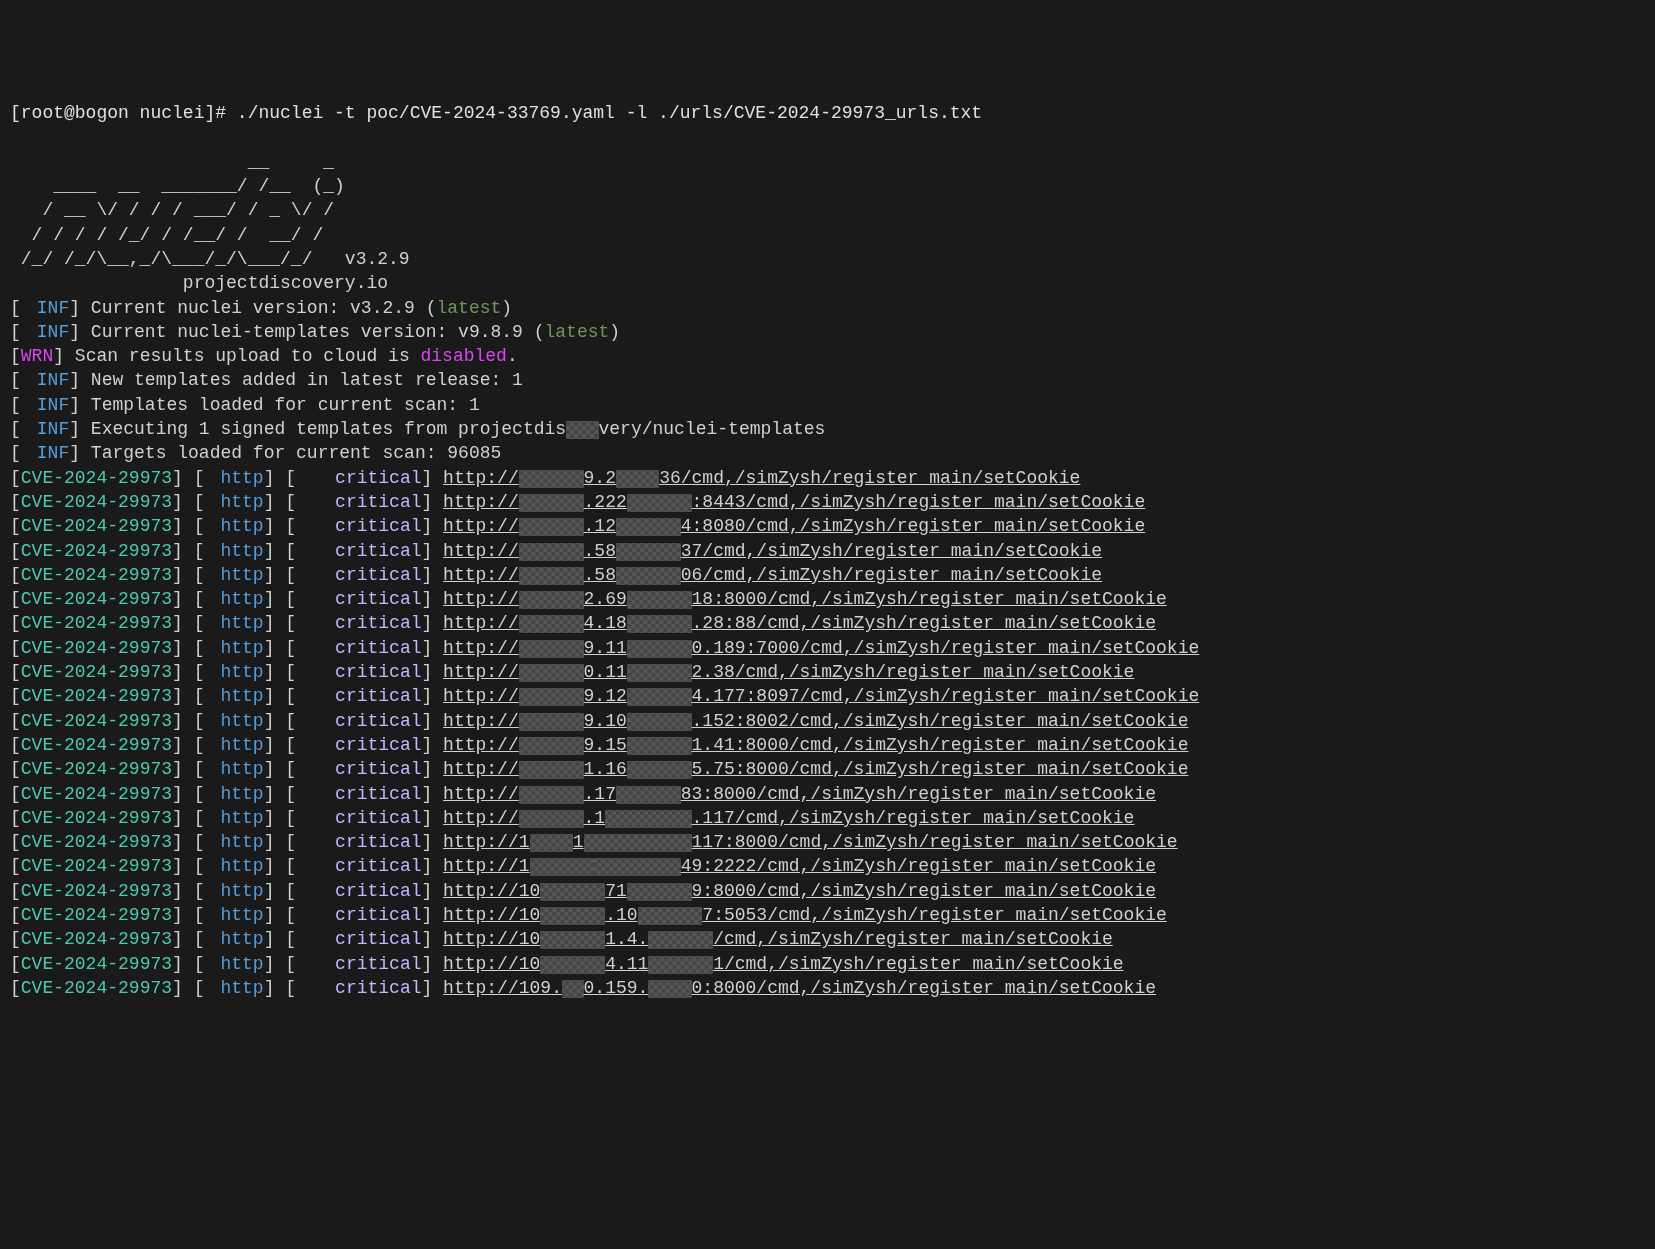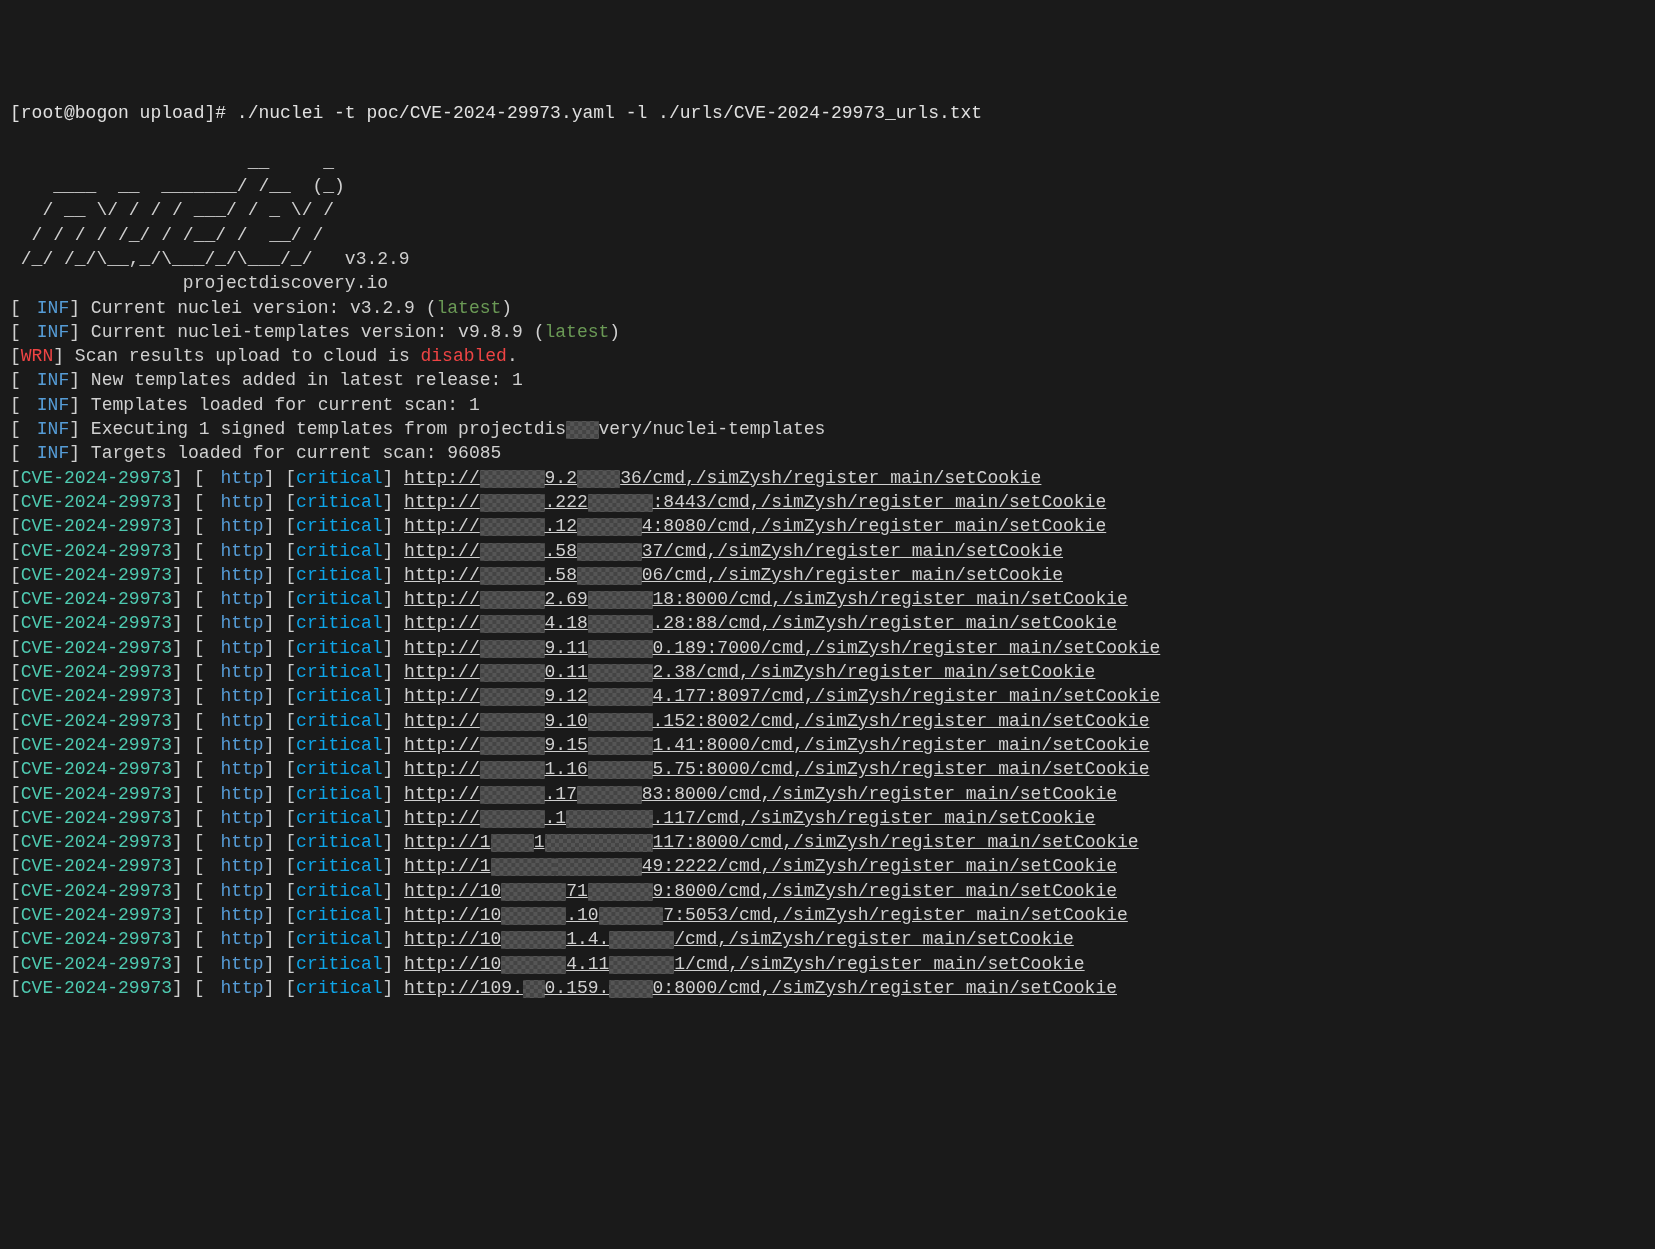--- a/index.html
+++ b/index.html
@@ -14,37 +14,37 @@
       font-size: 18px;
       line-height: 1.35;
       padding: 4px 10px;
       white-space: pre;
       overflow-x: auto;
     }
     .prompt-white { color: #e0e0e0; }
     .cyan { color: #4ec9b0; }
     .blue { color: #569cd6; margin-left: 16px; }
     .green { color: #6a9955; margin-top: 24px; }
-    .yellow { color: #ef4444; text-align: right; }
-    .orange { color: #0ea5e9; }
+    .yellow { color: #d946ef; text-align: right; }
+    .orange { color: #c4b5fd; margin-left: 39px; }
     .underline { text-decoration: underline; }
     .blur-box {
       display: inline-block;
       background: repeating-conic-gradient(#555 0% 25%, #444 0% 50%) 50% / 8px 8px;
       color: transparent;
       vertical-align: text-bottom;
       border-radius: 1px;
     }
     .line {
       display: block;
     }
     .bracket { color: #d0d0d0; }
   </style>
 </head>
 <body>
 
 
 
-<div id="terminal"><div class="line"><span class="prompt-white">[root@bogon upload]</span><span class="prompt-white"># </span><span class="prompt-white">./nuclei -t poc/CVE-2024-29973.yaml -l ./urls/CVE-2024-29973_urls.txt</span></div><span>
+<div id="terminal"><div class="line"><span class="prompt-white">[root@bogon nuclei]</span><span class="prompt-white"># </span><span class="prompt-white">./nuclei -t poc/CVE-2024-33769.yaml -l ./urls/CVE-2024-29973_urls.txt</span></div><span>
 </span><div class="line">                      __     _</div><div class="line">    ____  __  _______/ /__  (_)</div><div class="line">   / __ \/ / / / ___/ / _ \/ /</div><div class="line">  / / / / /_/ / /__/ /  __/ /</div><div class="line"> /_/ /_/\__,_/\___/_/\___/_/   v3.2.9</div><div class="line"></div><div class="line">		projectdiscovery.io</div><div class="line"></div><div class="line"><span class="bracket">[</span><span class="blue">INF</span><span class="bracket">] </span><span>Current nuclei version: v3.2.9 (</span><span class="green">latest</span><span>)</span></div><div class="line"><span class="bracket">[</span><span class="blue">INF</span><span class="bracket">] </span><span>Current nuclei-templates version: v9.8.9 (</span><span class="green">latest</span><span>)</span></div><div class="line"><span class="bracket">[</span><span class="yellow">WRN</span><span class="bracket">] </span><span>Scan results upload to cloud is </span><span class="yellow">disabled</span><span>.</span></div><div class="line"><span class="bracket">[</span><span class="blue">INF</span><span class="bracket">] </span><span>New templates added in latest release: 1</span></div><div class="line"><span class="bracket">[</span><span class="blue">INF</span><span class="bracket">] </span><span>Templates loaded for current scan: 1</span></div><div class="line"><span class="bracket">[</span><span class="blue">INF</span><span class="bracket">] </span><span>Executing 1 signed templates from projectdis</span><span class="blur-box" style="width: 3ch; height: 1em;"></span><span>very/nuclei-templates</span></div><div class="line"><span class="bracket">[</span><span class="blue">INF</span><span class="bracket">] </span><span>Targets loaded for current scan: 96085</span></div><div class="line"><span class="bracket">[</span><span class="cyan">CVE-2024-29973</span><span class="bracket">] [</span><span class="blue">http</span><span class="bracket">] [</span><span class="orange">critical</span><span class="bracket">] </span><span class="underline">http://</span><span class="blur-box" style="width: 6ch; height: 1em;"></span><span class="underline">9.2</span><span class="blur-box" style="width: 4ch; height: 1em;"></span><span class="underline">36/cmd,/simZysh/register_main/setCookie</span></div><div class="line"><span class="bracket">[</span><span class="cyan">CVE-2024-29973</span><span class="bracket">] [</span><span class="blue">http</span><span class="bracket">] [</span><span class="orange">critical</span><span class="bracket">] </span><span class="underline">http://</span><span class="blur-box" style="width: 6ch; height: 1em;"></span><span class="underline">.222</span><span class="blur-box" style="width: 6ch; height: 1em;"></span><span class="underline">:8443/cmd,/simZysh/register_main/setCookie</span></div><div class="line"><span class="bracket">[</span><span class="cyan">CVE-2024-29973</span><span class="bracket">] [</span><span class="blue">http</span><span class="bracket">] [</span><span class="orange">critical</span><span class="bracket">] </span><span class="underline">http://</span><span class="blur-box" style="width: 6ch; height: 1em;"></span><span class="underline">.12</span><span class="blur-box" style="width: 6ch; height: 1em;"></span><span class="underline">4:8080/cmd,/simZysh/register_main/setCookie</span></div><div class="line"><span class="bracket">[</span><span class="cyan">CVE-2024-29973</span><span class="bracket">] [</span><span class="blue">http</span><span class="bracket">] [</span><span class="orange">critical</span><span class="bracket">] </span><span class="underline">http://</span><span class="blur-box" style="width: 6ch; height: 1em;"></span><span class="underline">.58</span><span class="blur-box" style="width: 6ch; height: 1em;"></span><span class="underline">37/cmd,/simZysh/register_main/setCookie</span></div><div class="line"><span class="bracket">[</span><span class="cyan">CVE-2024-29973</span><span class="bracket">] [</span><span class="blue">http</span><span class="bracket">] [</span><span class="orange">critical</span><span class="bracket">] </span><span class="underline">http://</span><span class="blur-box" style="width: 6ch; height: 1em;"></span><span class="underline">.58</span><span class="blur-box" style="width: 6ch; height: 1em;"></span><span class="underline">06/cmd,/simZysh/register_main/setCookie</span></div><div class="line"><span class="bracket">[</span><span class="cyan">CVE-2024-29973</span><span class="bracket">] [</span><span class="blue">http</span><span class="bracket">] [</span><span class="orange">critical</span><span class="bracket">] </span><span class="underline">http://</span><span class="blur-box" style="width: 6ch; height: 1em;"></span><span class="underline">2.69</span><span class="blur-box" style="width: 6ch; height: 1em;"></span><span class="underline">18:8000/cmd,/simZysh/register_main/setCookie</span></div><div class="line"><span class="bracket">[</span><span class="cyan">CVE-2024-29973</span><span class="bracket">] [</span><span class="blue">http</span><span class="bracket">] [</span><span class="orange">critical</span><span class="bracket">] </span><span class="underline">http://</span><span class="blur-box" style="width: 6ch; height: 1em;"></span><span class="underline">4.18</span><span class="blur-box" style="width: 6ch; height: 1em;"></span><span class="underline">.28:88/cmd,/simZysh/register_main/setCookie</span></div><div class="line"><span class="bracket">[</span><span class="cyan">CVE-2024-29973</span><span class="bracket">] [</span><span class="blue">http</span><span class="bracket">] [</span><span class="orange">critical</span><span class="bracket">] </span><span class="underline">http://</span><span class="blur-box" style="width: 6ch; height: 1em;"></span><span class="underline">9.11</span><span class="blur-box" style="width: 6ch; height: 1em;"></span><span class="underline">0.189:7000/cmd,/simZysh/register_main/setCookie</span></div><div class="line"><span class="bracket">[</span><span class="cyan">CVE-2024-29973</span><span class="bracket">] [</span><span class="blue">http</span><span class="bracket">] [</span><span class="orange">critical</span><span class="bracket">] </span><span class="underline">http://</span><span class="blur-box" style="width: 6ch; height: 1em;"></span><span class="underline">0.11</span><span class="blur-box" style="width: 6ch; height: 1em;"></span><span class="underline">2.38/cmd,/simZysh/register_main/setCookie</span></div><div class="line"><span class="bracket">[</span><span class="cyan">CVE-2024-29973</span><span class="bracket">] [</span><span class="blue">http</span><span class="bracket">] [</span><span class="orange">critical</span><span class="bracket">] </span><span class="underline">http://</span><span class="blur-box" style="width: 6ch; height: 1em;"></span><span class="underline">9.12</span><span class="blur-box" style="width: 6ch; height: 1em;"></span><span class="underline">4.177:8097/cmd,/simZysh/register_main/setCookie</span></div><div class="line"><span class="bracket">[</span><span class="cyan">CVE-2024-29973</span><span class="bracket">] [</span><span class="blue">http</span><span class="bracket">] [</span><span class="orange">critical</span><span class="bracket">] </span><span class="underline">http://</span><span class="blur-box" style="width: 6ch; height: 1em;"></span><span class="underline">9.10</span><span class="blur-box" style="width: 6ch; height: 1em;"></span><span class="underline">.152:8002/cmd,/simZysh/register_main/setCookie</span></div><div class="line"><span class="bracket">[</span><span class="cyan">CVE-2024-29973</span><span class="bracket">] [</span><span class="blue">http</span><span class="bracket">] [</span><span class="orange">critical</span><span class="bracket">] </span><span class="underline">http://</span><span class="blur-box" style="width: 6ch; height: 1em;"></span><span class="underline">9.15</span><span class="blur-box" style="width: 6ch; height: 1em;"></span><span class="underline">1.41:8000/cmd,/simZysh/register_main/setCookie</span></div><div class="line"><span class="bracket">[</span><span class="cyan">CVE-2024-29973</span><span class="bracket">] [</span><span class="blue">http</span><span class="bracket">] [</span><span class="orange">critical</span><span class="bracket">] </span><span class="underline">http://</span><span class="blur-box" style="width: 6ch; height: 1em;"></span><span class="underline">1.16</span><span class="blur-box" style="width: 6ch; height: 1em;"></span><span class="underline">5.75:8000/cmd,/simZysh/register_main/setCookie</span></div><div class="line"><span class="bracket">[</span><span class="cyan">CVE-2024-29973</span><span class="bracket">] [</span><span class="blue">http</span><span class="bracket">] [</span><span class="orange">critical</span><span class="bracket">] </span><span class="underline">http://</span><span class="blur-box" style="width: 6ch; height: 1em;"></span><span class="underline">.17</span><span class="blur-box" style="width: 6ch; height: 1em;"></span><span class="underline">83:8000/cmd,/simZysh/register_main/setCookie</span></div><div class="line"><span class="bracket">[</span><span class="cyan">CVE-2024-29973</span><span class="bracket">] [</span><span class="blue">http</span><span class="bracket">] [</span><span class="orange">critical</span><span class="bracket">] </span><span class="underline">http://</span><span class="blur-box" style="width: 6ch; height: 1em;"></span><span class="underline">.1</span><span class="blur-box" style="width: 8ch; height: 1em;"></span><span class="underline">.117/cmd,/simZysh/register_main/setCookie</span></div><div class="line"><span class="bracket">[</span><span class="cyan">CVE-2024-29973</span><span class="bracket">] [</span><span class="blue">http</span><span class="bracket">] [</span><span class="orange">critical</span><span class="bracket">] </span><span class="underline">http://1</span><span class="blur-box" style="width: 4ch; height: 1em;"></span><span class="underline">1</span><span class="blur-box" style="width: 10ch; height: 1em;"></span><span class="underline">117:8000/cmd,/simZysh/register_main/setCookie</span></div><div class="line"><span class="bracket">[</span><span class="cyan">CVE-2024-29973</span><span class="bracket">] [</span><span class="blue">http</span><span class="bracket">] [</span><span class="orange">critical</span><span class="bracket">] </span><span class="underline">http://1</span><span class="blur-box" style="width: 6ch; height: 1em;"></span><span class="blur-box" style="width: 8ch; height: 1em;"></span><span class="underline">49:2222/cmd,/simZysh/register_main/setCookie</span></div><div class="line"><span class="bracket">[</span><span class="cyan">CVE-2024-29973</span><span class="bracket">] [</span><span class="blue">http</span><span class="bracket">] [</span><span class="orange">critical</span><span class="bracket">] </span><span class="underline">http://10</span><span class="blur-box" style="width: 6ch; height: 1em;"></span><span class="underline">71</span><span class="blur-box" style="width: 6ch; height: 1em;"></span><span class="underline">9:8000/cmd,/simZysh/register_main/setCookie</span></div><div class="line"><span class="bracket">[</span><span class="cyan">CVE-2024-29973</span><span class="bracket">] [</span><span class="blue">http</span><span class="bracket">] [</span><span class="orange">critical</span><span class="bracket">] </span><span class="underline">http://10</span><span class="blur-box" style="width: 6ch; height: 1em;"></span><span class="underline">.10</span><span class="blur-box" style="width: 6ch; height: 1em;"></span><span class="underline">7:5053/cmd,/simZysh/register_main/setCookie</span></div><div class="line"><span class="bracket">[</span><span class="cyan">CVE-2024-29973</span><span class="bracket">] [</span><span class="blue">http</span><span class="bracket">] [</span><span class="orange">critical</span><span class="bracket">] </span><span class="underline">http://10</span><span class="blur-box" style="width: 6ch; height: 1em;"></span><span class="underline">1.4.</span><span class="blur-box" style="width: 6ch; height: 1em;"></span><span class="underline">/cmd,/simZysh/register_main/setCookie</span></div><div class="line"><span class="bracket">[</span><span class="cyan">CVE-2024-29973</span><span class="bracket">] [</span><span class="blue">http</span><span class="bracket">] [</span><span class="orange">critical</span><span class="bracket">] </span><span class="underline">http://10</span><span class="blur-box" style="width: 6ch; height: 1em;"></span><span class="underline">4.11</span><span class="blur-box" style="width: 6ch; height: 1em;"></span><span class="underline">1/cmd,/simZysh/register_main/setCookie</span></div><div class="line"><span class="bracket">[</span><span class="cyan">CVE-2024-29973</span><span class="bracket">] [</span><span class="blue">http</span><span class="bracket">] [</span><span class="orange">critical</span><span class="bracket">] </span><span class="underline">http://109.</span><span class="blur-box" style="width: 2ch; height: 1em;"></span><span class="underline">0.159.</span><span class="blur-box" style="width: 4ch; height: 1em;"></span><span class="underline">0:8000/cmd,/simZysh/register_main/setCookie</span></div></div>
 
 
 
 
 </body></html>

